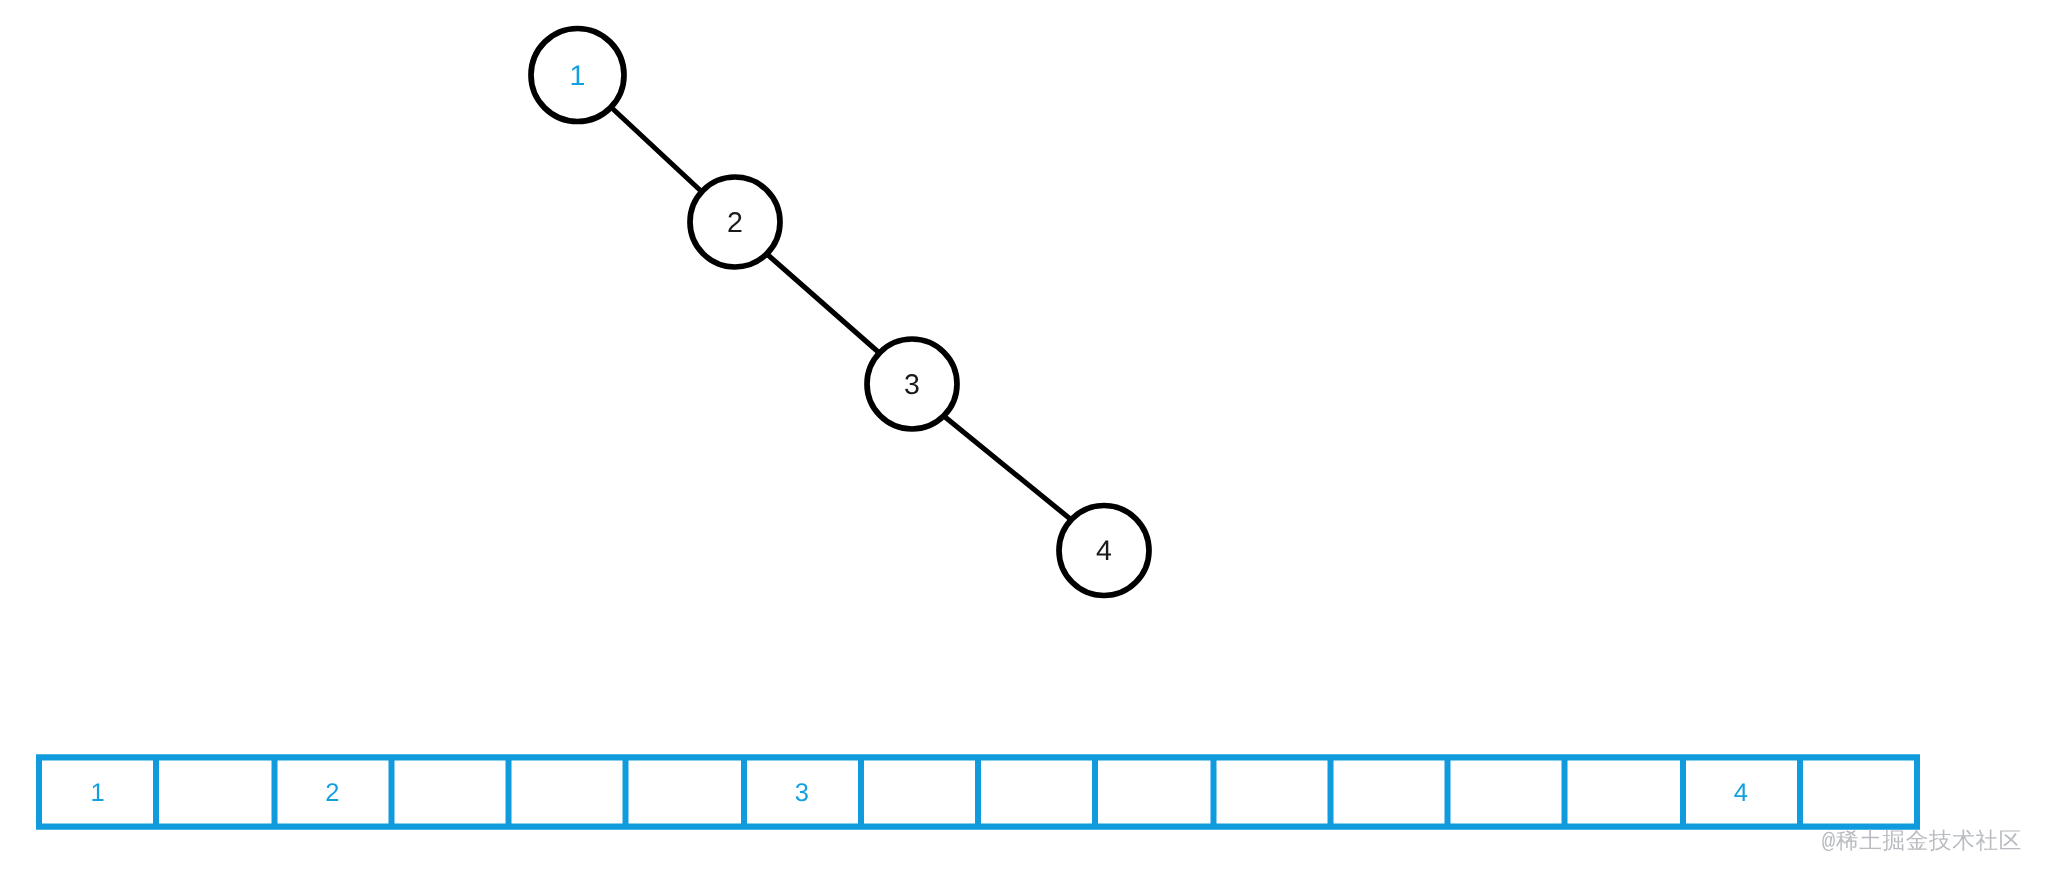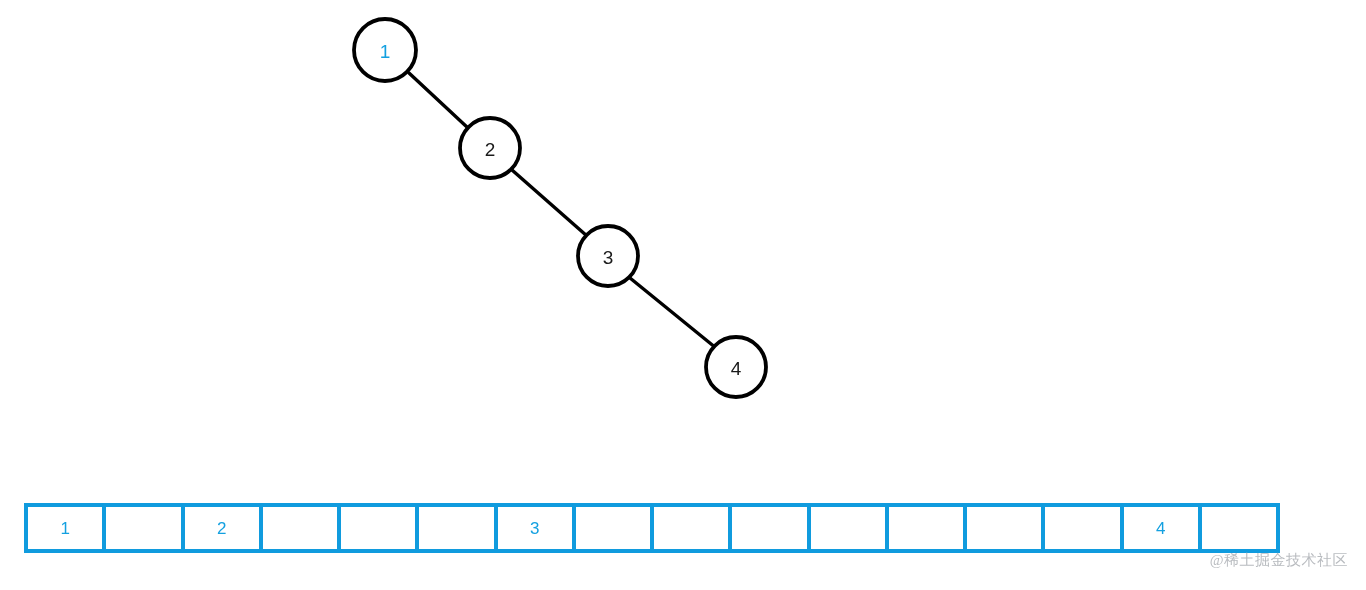--- a/index.html
+++ b/index.html
@@ -58,21 +58,21 @@
     min-width: 0;
   }
   .array-cell:last-child {
     margin-right: 0;
   }
 
   #watermark {
     position: absolute;
     right: 18px;
     top: 551px;
-    font-family: Liberation Serif, serif;
+    font-family: Liberation Mono, monospace;
     font-size: 15px;
     color: #b9bcc0;
     letter-spacing: 0.5px;
     white-space: nowrap;
     user-select: none;
   }
 </style>
 </head>
 <body>
 

